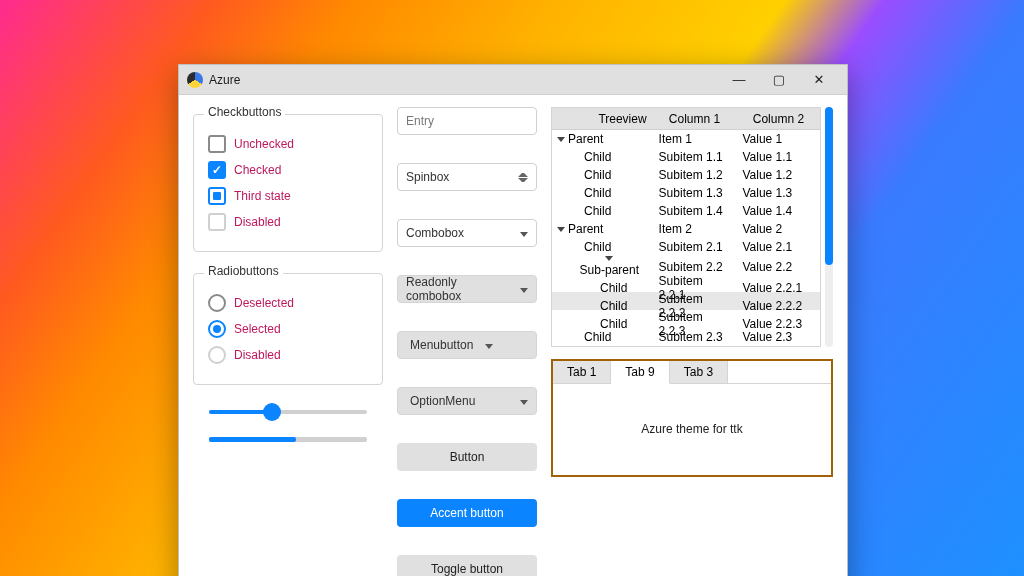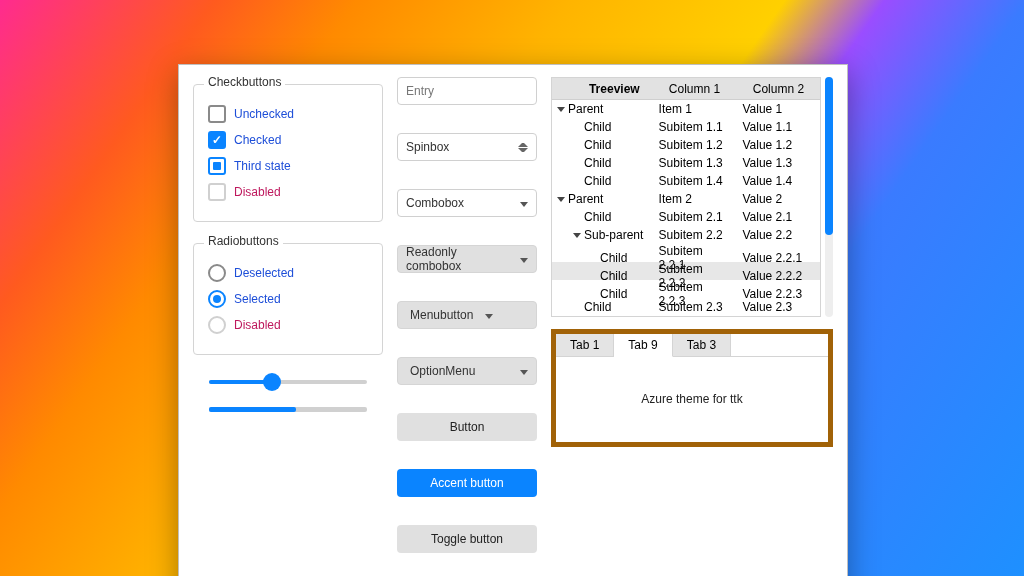--- a/index.html
+++ b/index.html
@@ -60,21 +60,21 @@
   fieldset.group legend {
     padding: 0 4px;
     font-size: 12px;
     color: #333;
     position: relative;
     top: -2px;
   }
   .check-row, .radio-row {
     display: flex; align-items: center; gap: 8px;
     margin: 4px 0 8px 4px;
-    font-size: 12px; color: #1d4ed8;
+    font-size: 12px; color: #be185d;
   }
   .check-row.disabled, .radio-row.disabled { color: #be185d; }
   .cb {
     width: 18px; height: 18px;
     border: 2px solid #8a8a8a;
     border-radius: 3px;
     display: flex; align-items: center; justify-content: center;
   }
   .cb.checked { background: #0a84ff; border-color: #0a84ff; }
   .cb.checked::after { content: "✓"; color: #fff; font-size: 12px; font-weight: bold; }
@@ -164,21 +164,21 @@
     border: 1px solid #d4d4d4;
     width: 100%;
     font-size: 12px;
   }
   .tree-header {
     display: grid; grid-template-columns: 1.2fr 1fr 1fr;
     background: #e2e2e2; height: 22px; align-items: center;
     border-bottom: 1px solid #cfcfcf;
   }
   .tree-header > div { padding: 0 6px; text-align: center; }
-  .tree-header > div:first-child { text-align: center; padding-left: 30px; font-weight: bold; }
+  .tree-header > div:first-child { text-align: right; padding-left: 30px; }
   .tree-body { max-height: 238px; overflow: hidden; }
   .trow {
     display: grid; grid-template-columns: 1.2fr 1fr 1fr;
     height: 18px; align-items: center;
   }
   .trow > div { padding: 0 6px; }
   .trow.selected { background: #e7e7e7; }
   .tcell0 { display: flex; align-items: center; gap: 2px; }
   .twist {
     width: 10px; display: inline-flex; justify-content: center;
@@ -190,21 +190,21 @@
   .scroll {
     width: 8px; background: #eee; border-radius: 4px; position: relative;
   }
   .scroll .thumb {
     position: absolute; left: 0; right: 0; top: 0; height: 66%;
     background: #0a84ff; border-radius: 4px;
   }
 
   
   .tabs {
-    border: 5px solid #a16207;
+    border: 2px solid #a16207;
     height: 118px;
   }
   .tabbar { display: flex; background: #fff; border-bottom: 1px solid #d4d4d4; }
   .tab {
     padding: 4px 14px; font-size: 12px;
     border-right: 1px solid #d4d4d4;
   }
   .tab.inactive { background: #e4e4e4; }
   .tab.active { background: #fff; border-bottom: 1px solid #fff; margin-bottom: -1px; }
   .tab-body {
@@ -219,20 +219,28 @@
     opacity: .35;
     background:
       linear-gradient(135deg, transparent 65%, #888 65%),
       linear-gradient(135deg, transparent 80%, #888 80%);
   }
 </style>
 </head>
 <body>
 
 <div class="window">
+  <div class="titlebar">
+    <div class="app-icon"></div>
+    <div class="title">Azure</div>
+    <div class="spacer"></div>
+    <div class="tbtn">—</div>
+    <div class="tbtn">▢</div>
+    <div class="tbtn">✕</div>
+  </div>
 
   <div class="body">
 
     <div class="col-left">
       <fieldset class="group">
         <legend>Checkbuttons</legend>
         <div class="check-row">
           <div class="cb"></div>
           <span>Unchecked</span>
         </div>
@@ -376,21 +384,21 @@
               </div>
               <div class="trow">
                 <div class="tcell0" style="padding-left: 20px;">
                   <span class="twist"></span>
                   <span>Child</span>
                 </div>
                 <div>Subitem 2.1</div>
                 <div>Value 2.1</div>
               </div>
               <div class="trow">
-                <div class="tcell0" style="padding-left: 20px;">
+                <div class="tcell0" style="padding-left: 20px; flex-direction: column;">
                   <span class="twist open"></span>
                   <span>Sub-parent</span>
                 </div>
                 <div>Subitem 2.2</div>
                 <div>Value 2.2</div>
               </div>
               <div class="trow">
                 <div class="tcell0" style="padding-left: 36px;">
                   <span class="twist"></span>
                   <span>Child</span>

